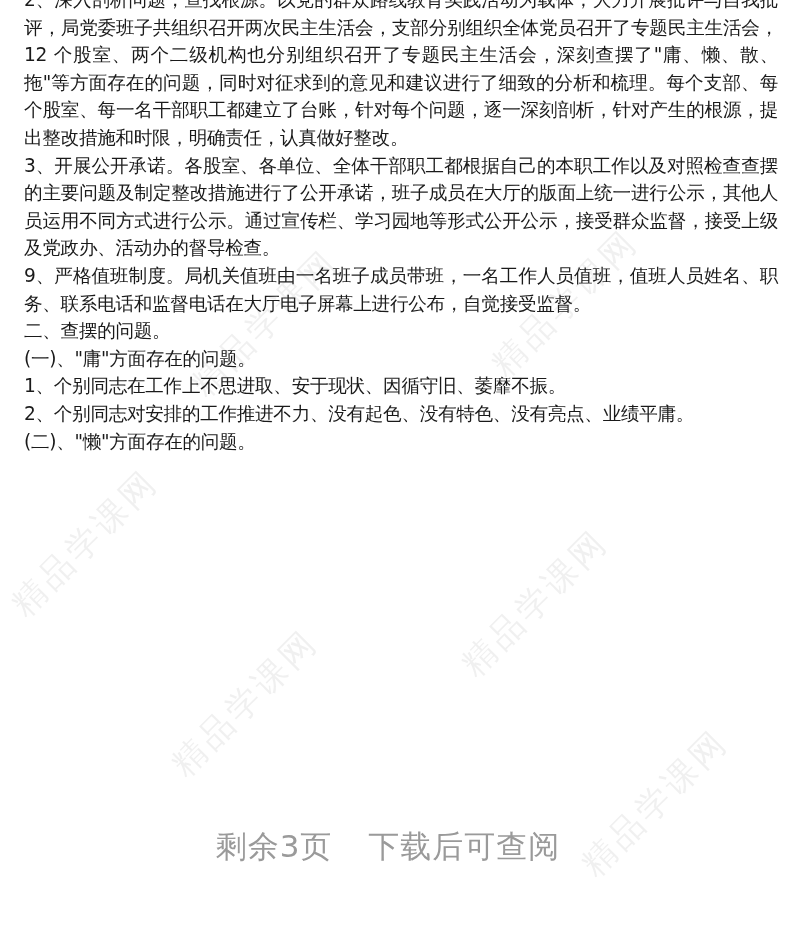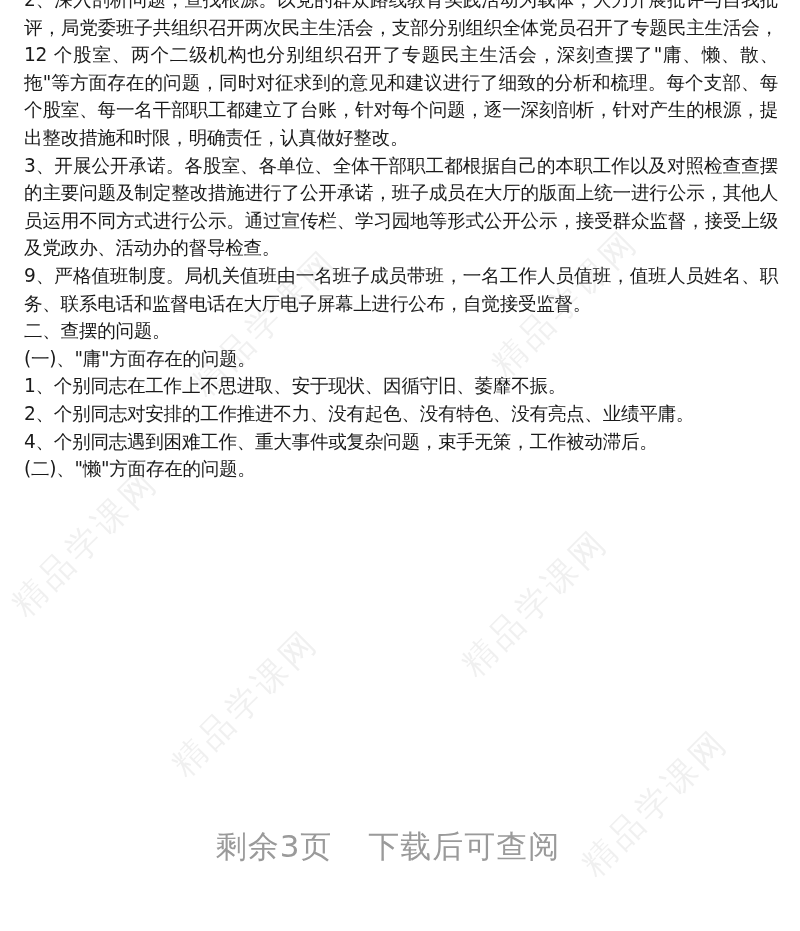--- a/index.html
+++ b/index.html
@@ -30,21 +30,20 @@
   <div class="watermark" style="left:560px; top:780px;">精品学课网</div>
 
   <div class="content">
     <p>2、深入剖析问题，查找根源。以党的群众路线教育实践活动为载体，大力开展批评与自我批评，局党委班子共组织召开两次民主生活会，支部分别组织全体党员召开了专题民主生活会，12 个股室、两个二级机构也分别组织召开了专题民主生活会，深刻查摆了"庸、懒、散、拖"等方面存在的问题，同时对征求到的意见和建议进行了细致的分析和梳理。每个支部、每个股室、每一名干部职工都建立了台账，针对每个问题，逐一深刻剖析，针对产生的根源，提出整改措施和时限，明确责任，认真做好整改。</p>
     <p>3、开展公开承诺。各股室、各单位、全体干部职工都根据自己的本职工作以及对照检查查摆的主要问题及制定整改措施进行了公开承诺，班子成员在大厅的版面上统一进行公示，其他人员运用不同方式进行公示。通过宣传栏、学习园地等形式公开公示，接受群众监督，接受上级及党政办、活动办的督导检查。</p>
     <p>9、严格值班制度。局机关值班由一名班子成员带班，一名工作人员值班，值班人员姓名、职务、联系电话和监督电话在大厅电子屏幕上进行公布，自觉接受监督。</p>
     <p>二、查摆的问题。</p>
     <p>(一)、"庸"方面存在的问题。</p>
     <p>1、个别同志在工作上不思进取、安于现状、因循守旧、萎靡不振。</p>
     <p>2、个别同志对安排的工作推进不力、没有起色、没有特色、没有亮点、业绩平庸。</p>
-    <p>4、个别同志遇到困难工作、重大事件或复杂问题，束手无策，工作被动滞后。</p>
     <p>(二)、"懒"方面存在的问题。</p>
   </div>
 
   <div class="remaining">
     <span>剩余3页</span><span class="gap"></span><span>下载后可查阅</span>
   </div>
 
 </div>
 
 </body></html>

